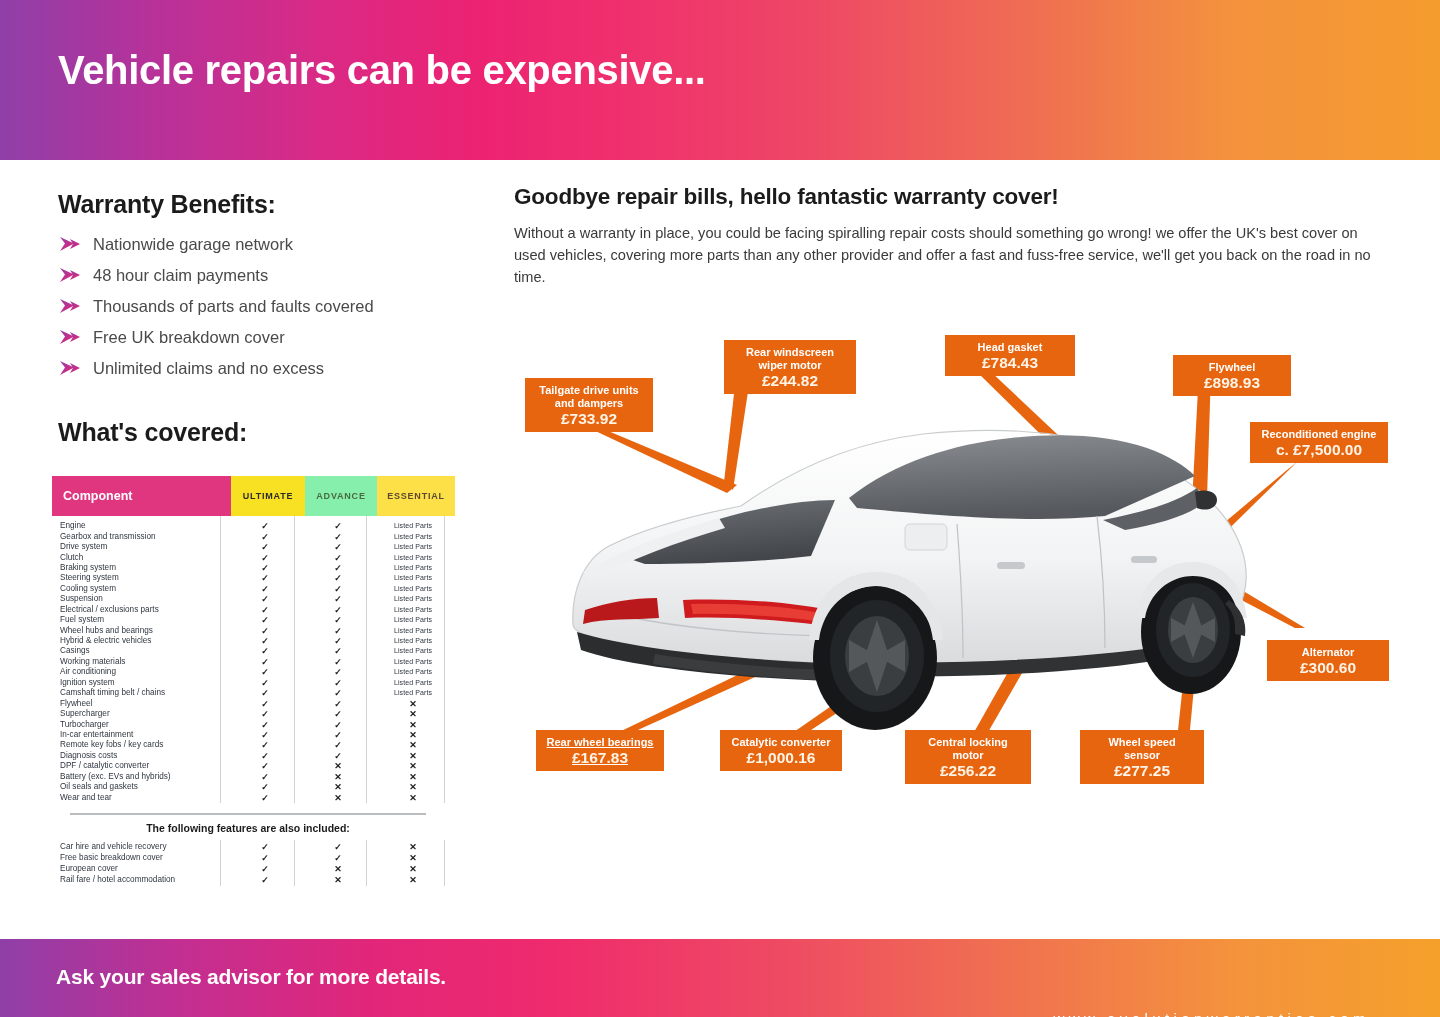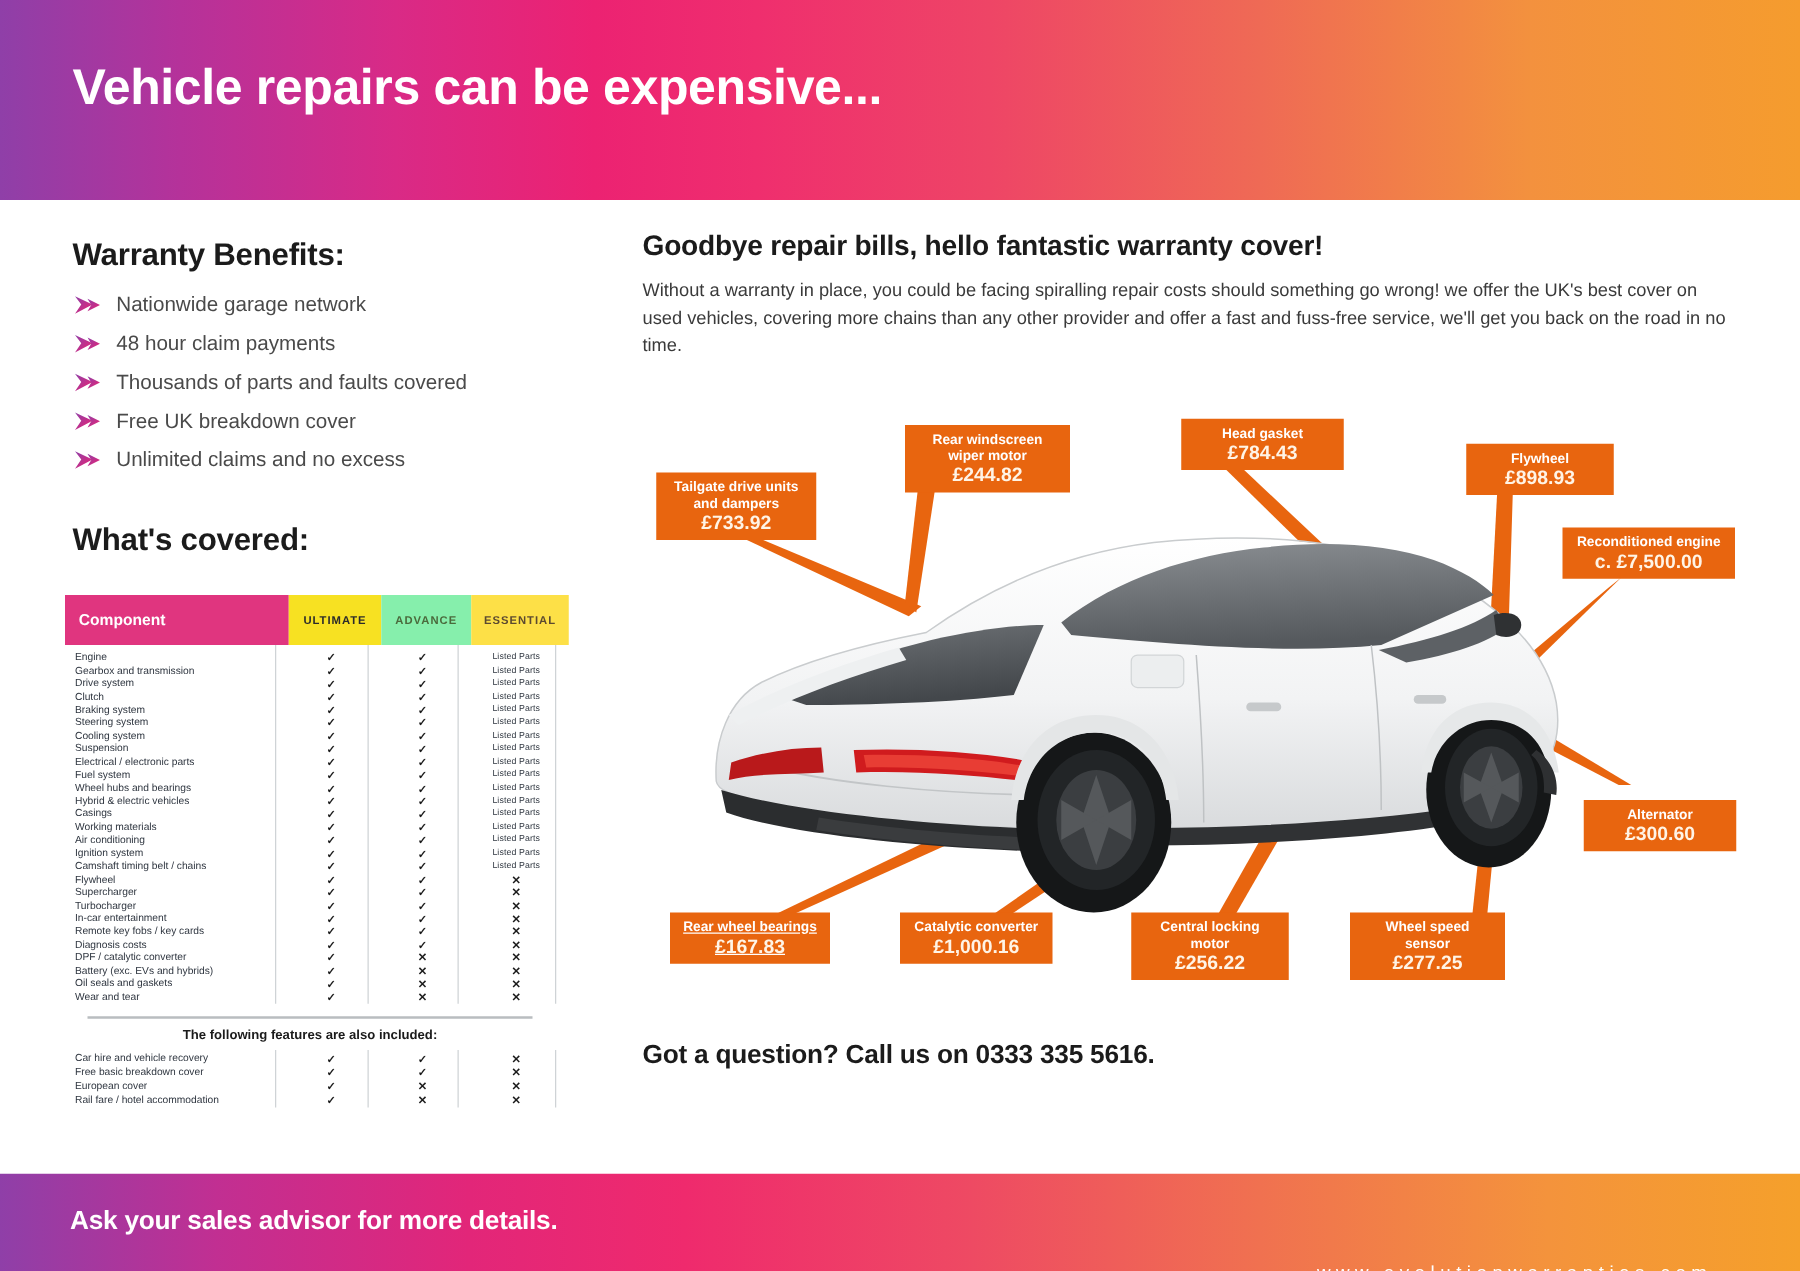--- a/index.html
+++ b/index.html
@@ -264,21 +264,21 @@
         <div class="td-mark c2">✓</div>
         <div class="td-mark c3">Listed Parts</div>
       </div>
       <div class="trow">
         <div class="td-name">Suspension</div>
         <div class="td-mark">✓</div>
         <div class="td-mark c2">✓</div>
         <div class="td-mark c3">Listed Parts</div>
       </div>
       <div class="trow">
-        <div class="td-name">Electrical / electronic parts</div>
+        <div class="td-name">Electrical / exclusions parts</div>
         <div class="td-mark">✓</div>
         <div class="td-mark c2">✓</div>
         <div class="td-mark c3">Listed Parts</div>
       </div>
       <div class="trow">
         <div class="td-name">Fuel system</div>
         <div class="td-mark">✓</div>
         <div class="td-mark c2">✓</div>
         <div class="td-mark c3">Listed Parts</div>
       </div>
@@ -414,21 +414,21 @@
         <div class="td-name">Rail fare / hotel accommodation</div>
         <div class="td-mark">✓</div>
         <div class="td-mark c2">✕</div>
         <div class="td-mark c3 x">✕</div>
       </div>
     </div>
 </div>
 
 <div class="right-col">
   <div class="right-heading">Goodbye repair bills, hello fantastic warranty cover!</div>
-  <p class="right-para">Without a warranty in place, you could be facing spiralling repair costs should something go wrong! we offer the UK's best cover on used vehicles, covering more chains than any other provider and offer a fast and fuss-free service, we'll get you back on the road in no time.</p>
+  <p class="right-para">Without a warranty in place, you could be facing spiralling repair costs should something go wrong! we offer the UK's best cover on used vehicles, covering more parts than any other provider and offer a fast and fuss-free service, we'll get you back on the road in no time.</p>
 </div>
 
 <div class="diagram">
 
   <svg width="900" height="500" viewBox="0 0 900 500">
     <defs>
       <linearGradient id="bodyg" x1="0" y1="0" x2="0" y2="1">
         <stop offset="0" stop-color="#ffffff"></stop>
         <stop offset="0.55" stop-color="#f2f3f4"></stop>
         <stop offset="1" stop-color="#d9dbdd"></stop>
@@ -577,19 +577,18 @@
     <span class="cl-price">£1,000.16</span>
   </div>
 
   <div class="callout" style="left:31px;top:420px;width:128px;text-decoration:underline;">
     <span class="cl-label">Rear wheel bearings</span>
     <span class="cl-price">£167.83</span>
   </div>
 </div>
 
 <div class="question-block">
-  <div class="q-heading">Got a question? Call us on 0333 335 5616.</div>
 </div>
 
 <div class="footer-banner">
   <div class="footer-left">Ask your sales advisor for more details.</div>
   <div class="footer-right">www.evolutionwarranties.com</div>
 </div>
 
 </body></html>

